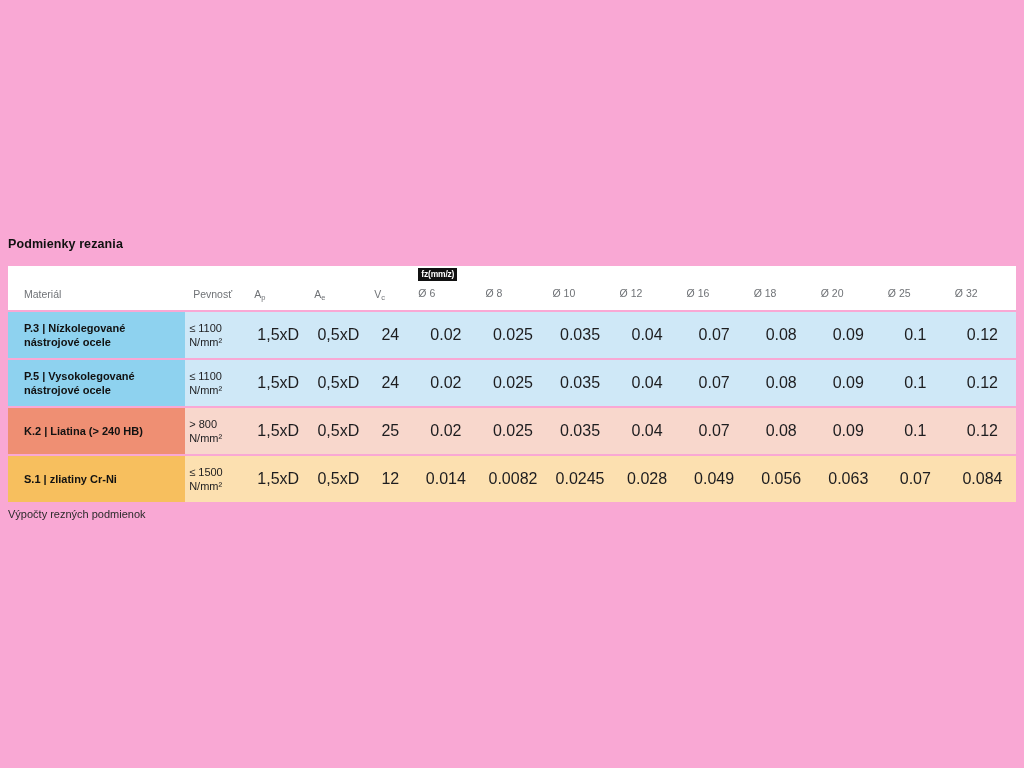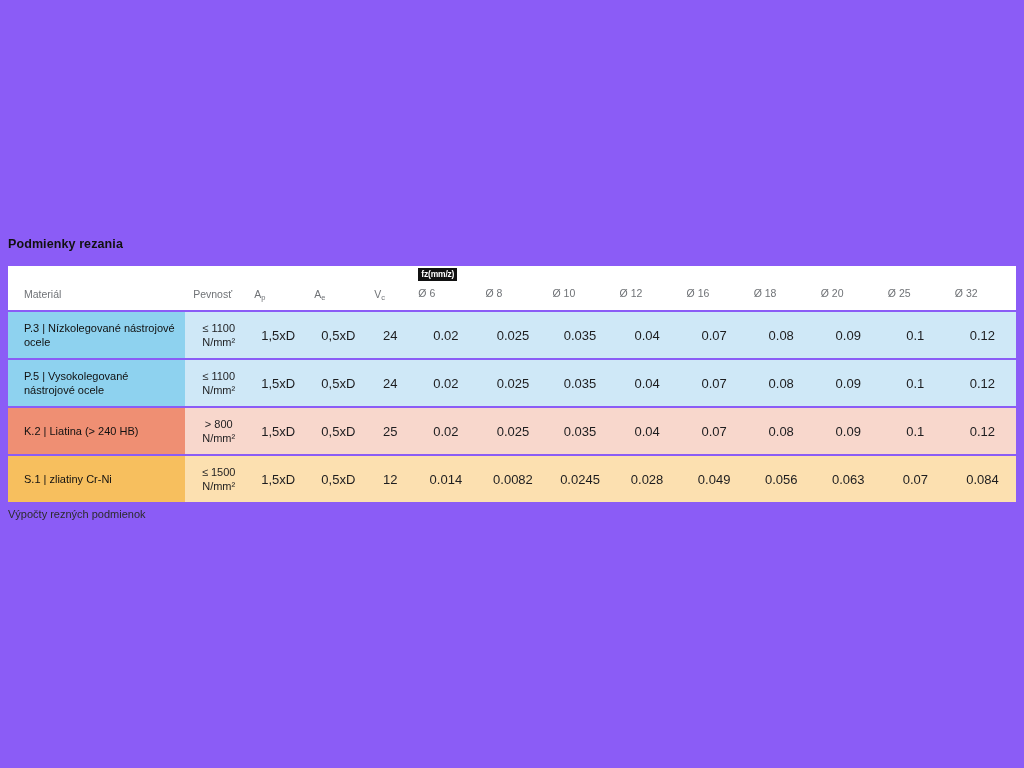--- a/index.html
+++ b/index.html
@@ -9,21 +9,21 @@
     height: 768px;
     background: #ffffff;
     font-family: "Liberation Sans", sans-serif;
     overflow: hidden;
   }
 
   #page {
     position: relative;
     width: 1024px;
     height: 768px;
-    background: #8b5cf6;
+    background: #f9a8d4;
   }
 
   
   #title {
     position: absolute;
     left: 8px;
     top: 237px;
     font-size: 12.5px;
     font-weight: bold;
     color: #111111;
@@ -93,37 +93,37 @@
   
   tbody td {
     font-size: 11px;
     color: #1d1d1f;
     height: 46px;
     vertical-align: middle;
     padding: 0;
   }
 
   td.material {
-    font-weight: normal;
+    font-weight: bold;
     font-size: 11px;
     padding: 0 10px 0 16px;
     line-height: 14px;
     color: #111111;
   }
 
   td.strength {
-    text-align: center;
+    text-align: left;
     line-height: 14px;
     font-size: 11px;
     padding-left: 4px;
   }
 
   td.val {
     text-align: center;
-    font-size: 13px;
+    font-size: 16px;
     margin-top: 40px;
   }
 
   
   tr.row-blue   td            { background: #cfe8f7; }
   tr.row-blue   td.material   { background: #8ed2ef; }
 
   tr.row-salmon td            { background: #f8d7cc; }
   tr.row-salmon td.material   { background: #ef8f73; }
 

